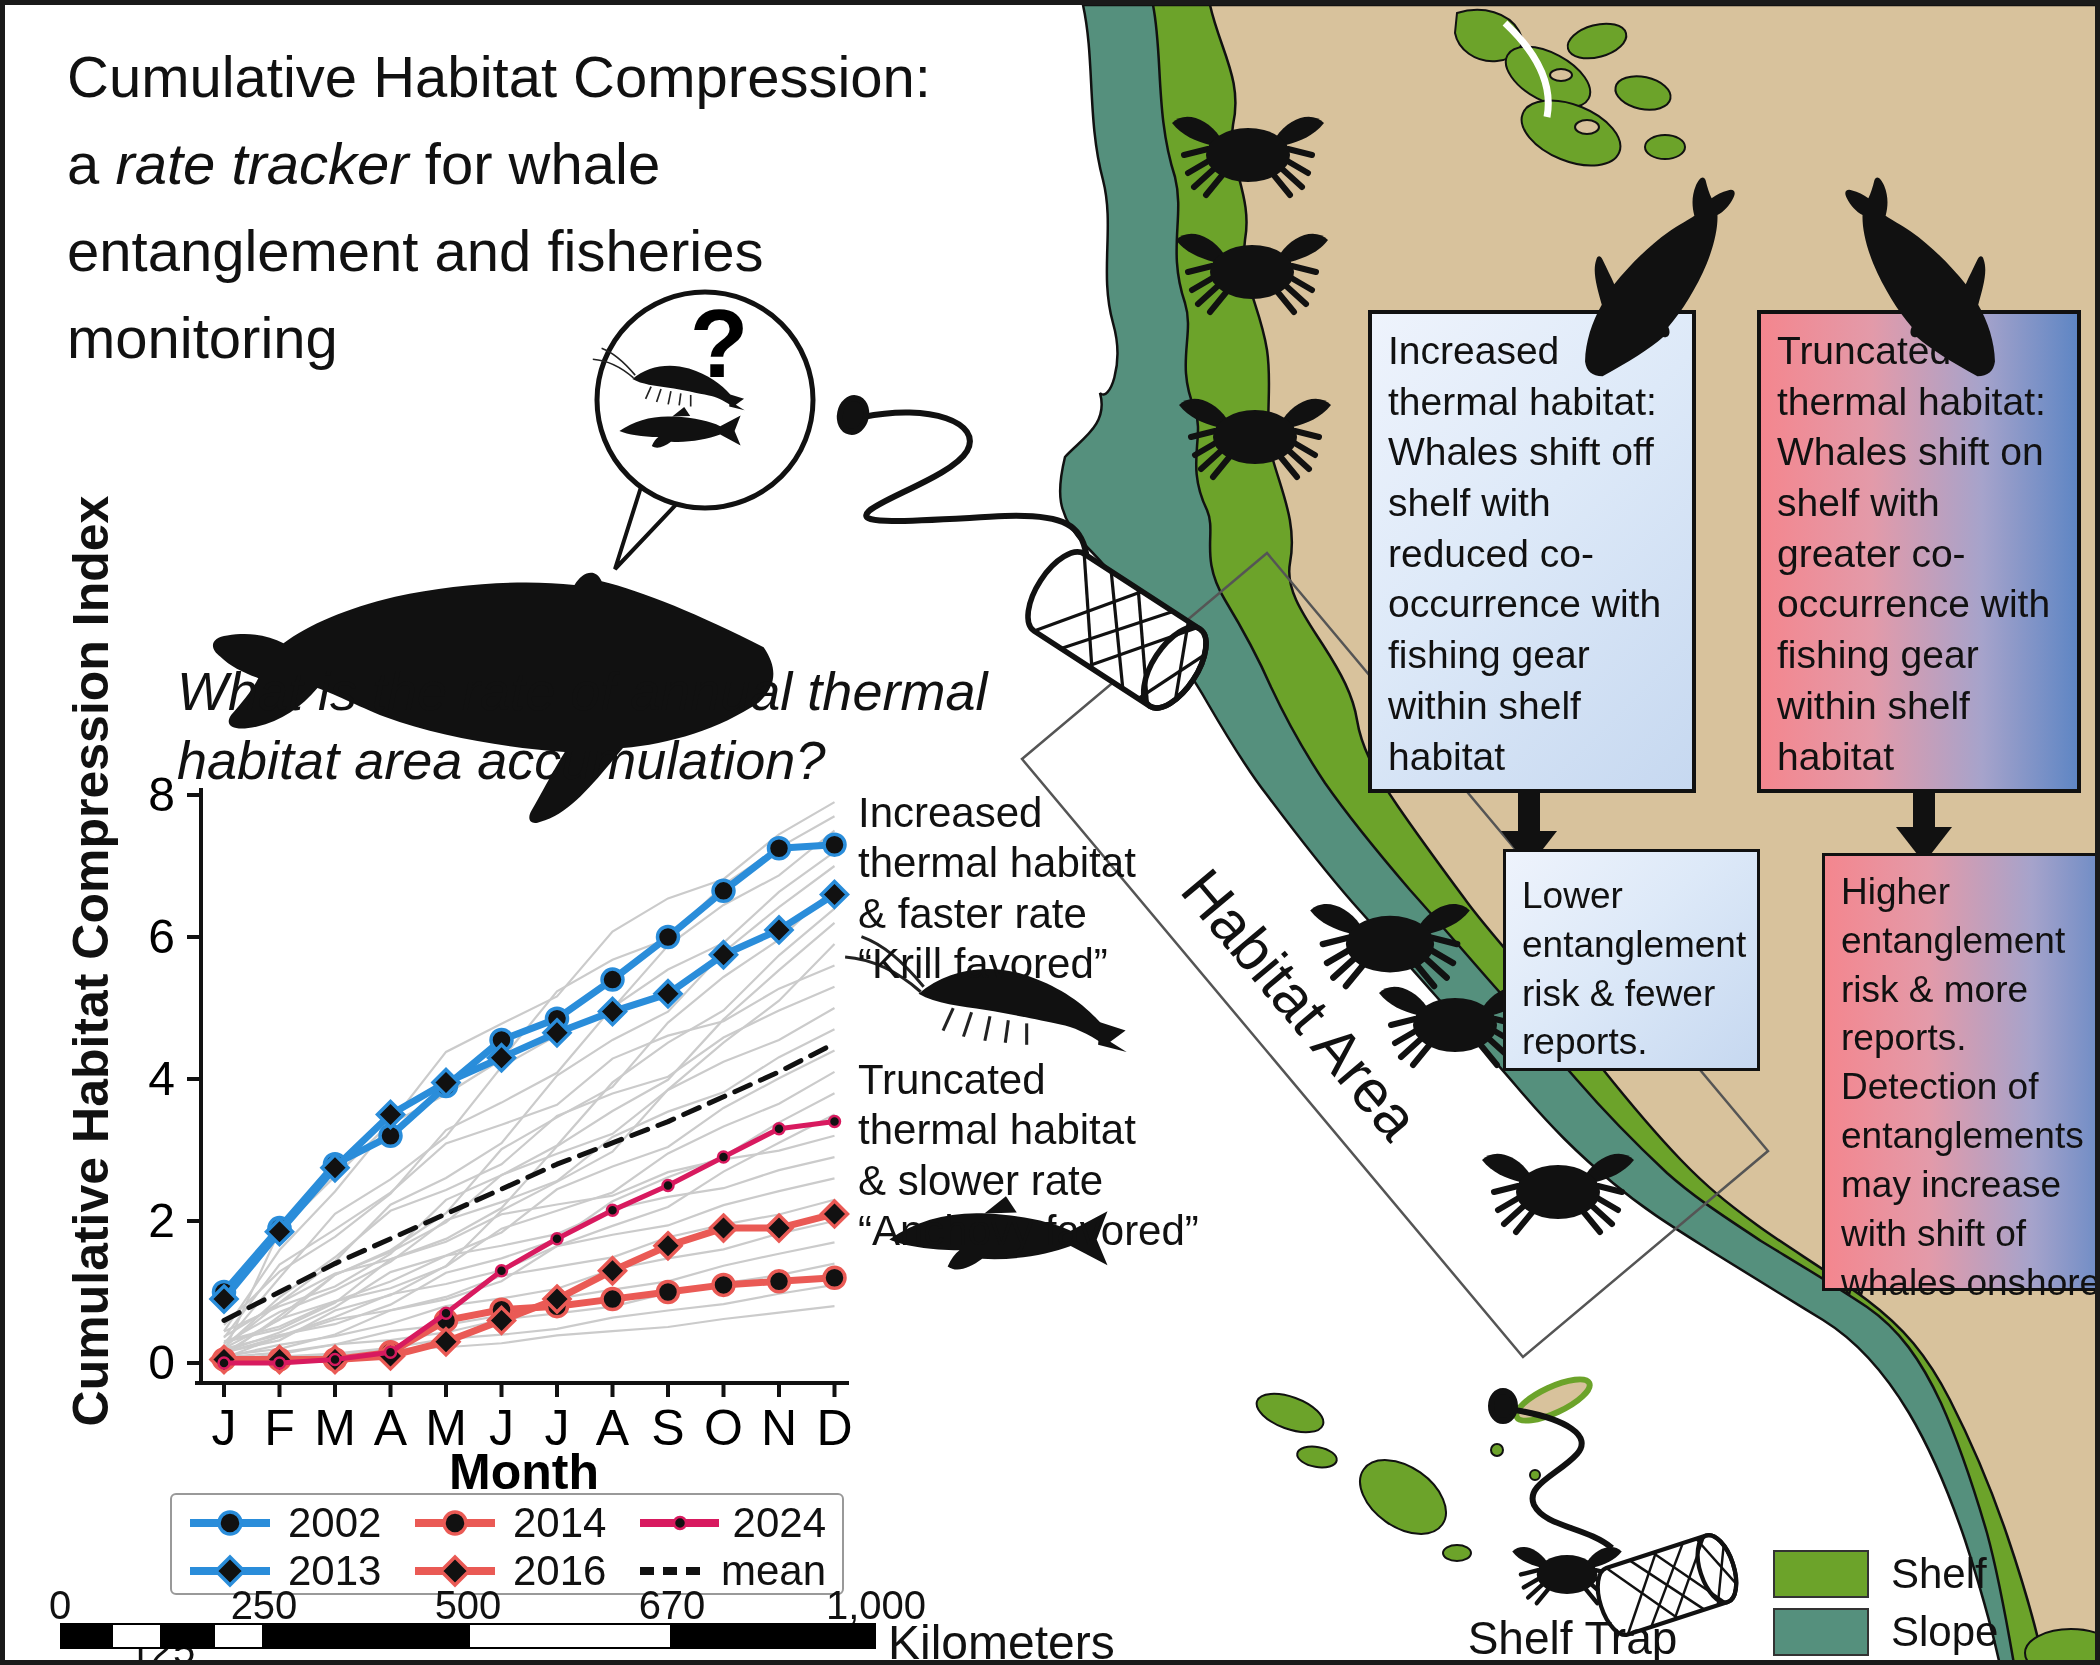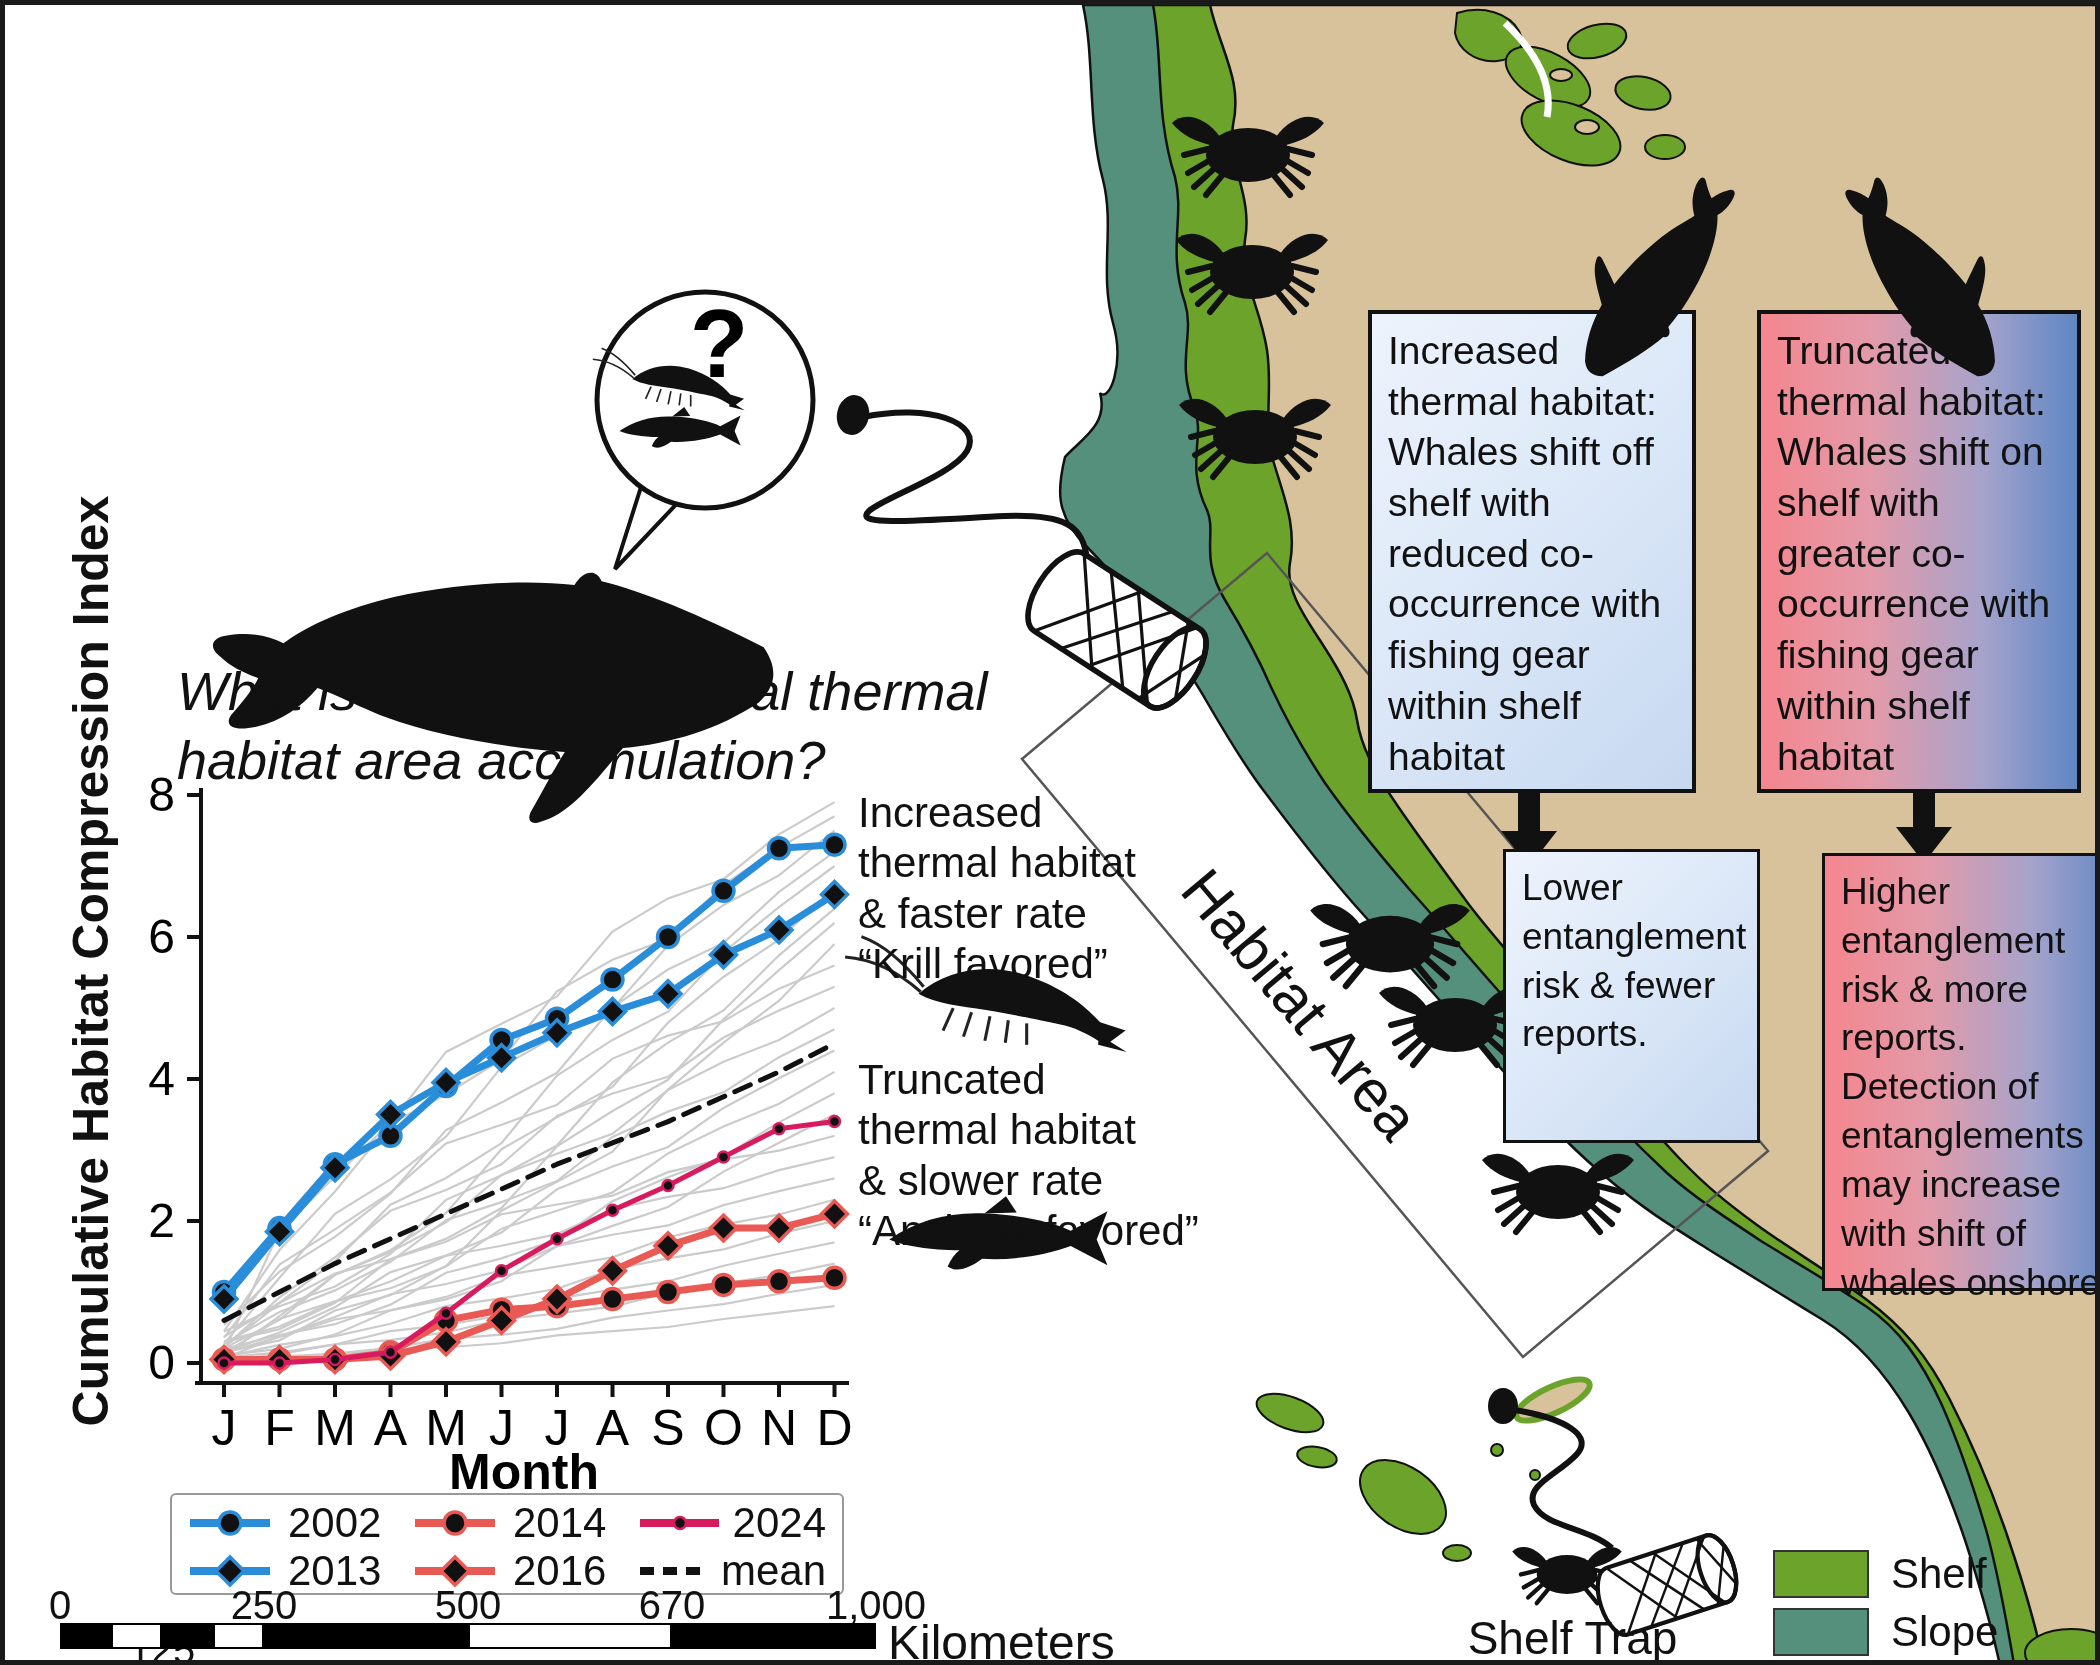--- a/index.html
+++ b/index.html
@@ -22,22 +22,22 @@
   #anchovy-text{left:853px;top:1050px;width:360px;}
   
   .flowbox{border:4px solid #111;box-sizing:border-box;white-space:pre-line;}
   #outcome-title-box{left:1490px;top:14px;width:508px;height:184px;text-align:center;
     font-size:44px;line-height:1.3;padding-top:6px;
     background:linear-gradient(180deg,#e9f1fa 0%,#bcd0e8 38%,#cf8f9b 62%,#f71414 88%,#fa0606 100%);}
   #box-increased{left:1363px;top:305px;width:328px;height:483px;font-size:39px;line-height:1.3;
     padding:12px 16px;background:linear-gradient(135deg,#eef3fc 0%,#dde9f8 45%,#c6d8f0 100%);}
   #box-truncated{left:1752px;top:305px;width:324px;height:483px;font-size:39px;line-height:1.3;
     padding:12px 16px;background:linear-gradient(90deg,#f4868e 0%,#e39aa9 35%,#a6a3cb 70%,#5f86c4 100%);}
-  #box-lower{left:1498px;top:844px;width:257px;height:294px;font-size:37px;line-height:1.32;
-    padding:12px 16px;border-width:3px;background:linear-gradient(135deg,#eef3fc 0%,#dde9f8 45%,#c6d8f0 100%);}
+  #box-lower{left:1498px;top:844px;width:257px;height:222px;font-size:37px;line-height:1.32;
+    padding:20px 16px;border-width:3px;background:linear-gradient(135deg,#eef3fc 0%,#dde9f8 45%,#c6d8f0 100%);}
   #box-higher{left:1789px;top:848px;width:301px;height:438px;font-size:37px;line-height:1.32;
     padding:12px 16px;border-width:3px;background:linear-gradient(90deg,#f4868e 0%,#e39aa9 35%,#a6a3cb 70%,#5f86c4 100%);margin-left:28px;}
   
   #habitat-area-label{left:1080px;top:965px;width:430px;text-align:center;font-size:60px;
     transform:rotate(50deg);color:#111;}
   #shelf-trap-label{left:1395px;top:1606px;width:345px;text-align:center;font-size:46px;}
   #map-legend{left:1768px;top:1545px;width:300px;font-size:42px;}
   .map-legend-row{display:flex;align-items:center;margin-bottom:10px;}
   .map-legend-row .swatch{display:inline-block;width:96px;height:48px;border:2px solid #333;
     margin-right:22px;box-sizing:border-box;}
@@ -216,20 +216,26 @@
     <use href="#fish-shape" transform="translate(880,1202) scale(1.08)"></use>
 
     <g fill="#111">
       <rect x="1513" y="780" width="22" height="50"></rect>
       <polygon points="1496,826 1552,826 1524,862"></polygon>
       <rect x="1908" y="778" width="22" height="48"></rect>
       <polygon points="1891,822 1947,822 1919,858"></polygon>
     </g>
   </svg>
 
+  <div id="main-title" class="abs">
+    <div><span>Cumulative Habitat Compression:</span></div>
+    <div><span>a </span><span class="ital">rate tracker</span><span> for whale</span></div>
+    <div><span>entanglement and fisheries</span></div>
+    <div><span>monitoring</span></div>
+  </div>
 
   <div id="question-text" class="abs">What is the rate of annual thermal
 habitat area accumulation?</div>
 
   <div id="y-axis-label" class="abs">Cumulative Habitat Compression Index</div>
 
   <div id="chart-box" class="abs">
     <svg id="chart-svg" width="840" height="730" viewBox="0 0 840 730">
         <polyline points="205,588.782 260.5,467.85192150686316 316,413.4087465980798 371.5,359.9038235793614 427,288.90279678664405 482.5,260.77778537135833 538,233.4390600668703 593.5,168.60220413248908 649,135.38387349343816 704.5,116.17233092011264 760,71.28658426357299 815.5,39.10000000000002" fill="none" stroke="#cbcbcb" stroke-width="2.2"></polyline>
         <polyline points="205,568.192 260.5,487.0497125826945 316,428.4754381963819 371.5,360.8807969580988 427,331.206845125981 482.5,296.5400626078598 538,228.31580828213237 593.5,196.73472643773624 649,175.7030512431752 704.5,121.89271343388873 760,84.60408183540926 815.5,53.299999999999955" fill="none" stroke="#cbcbcb" stroke-width="2.2"></polyline>

